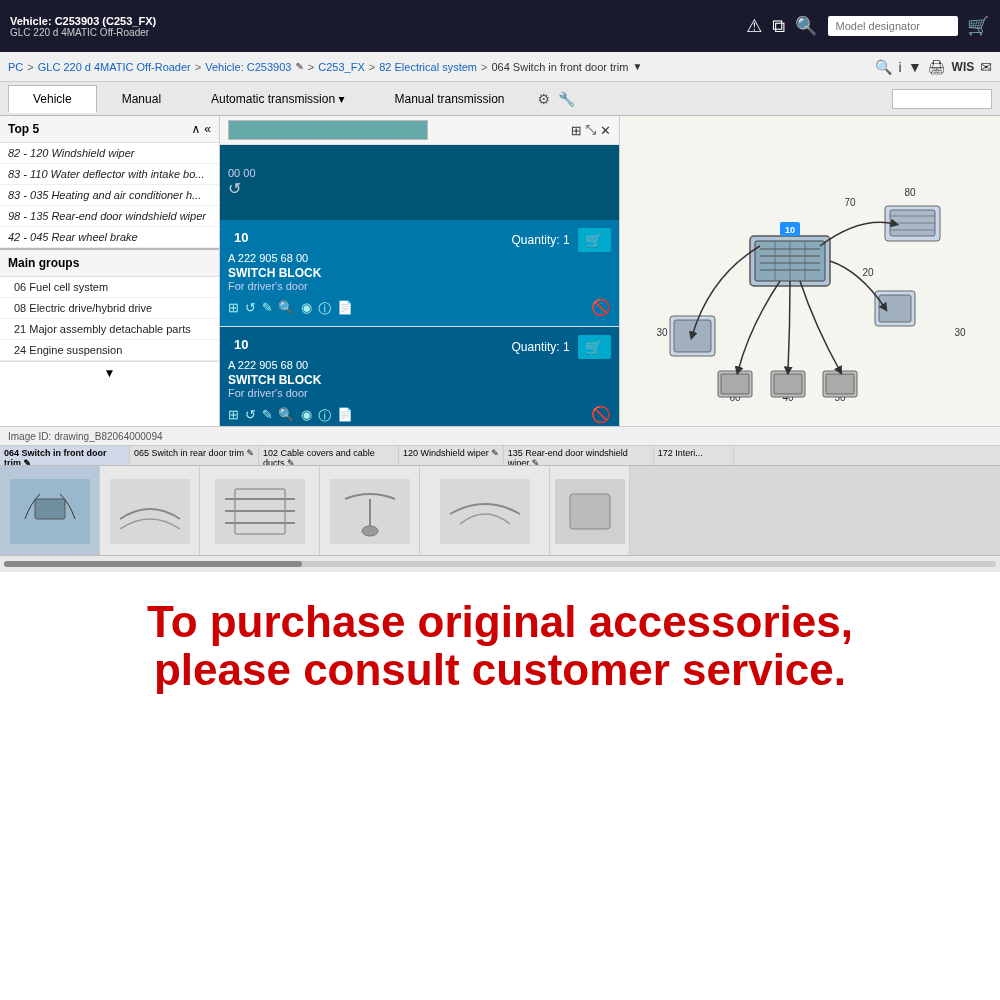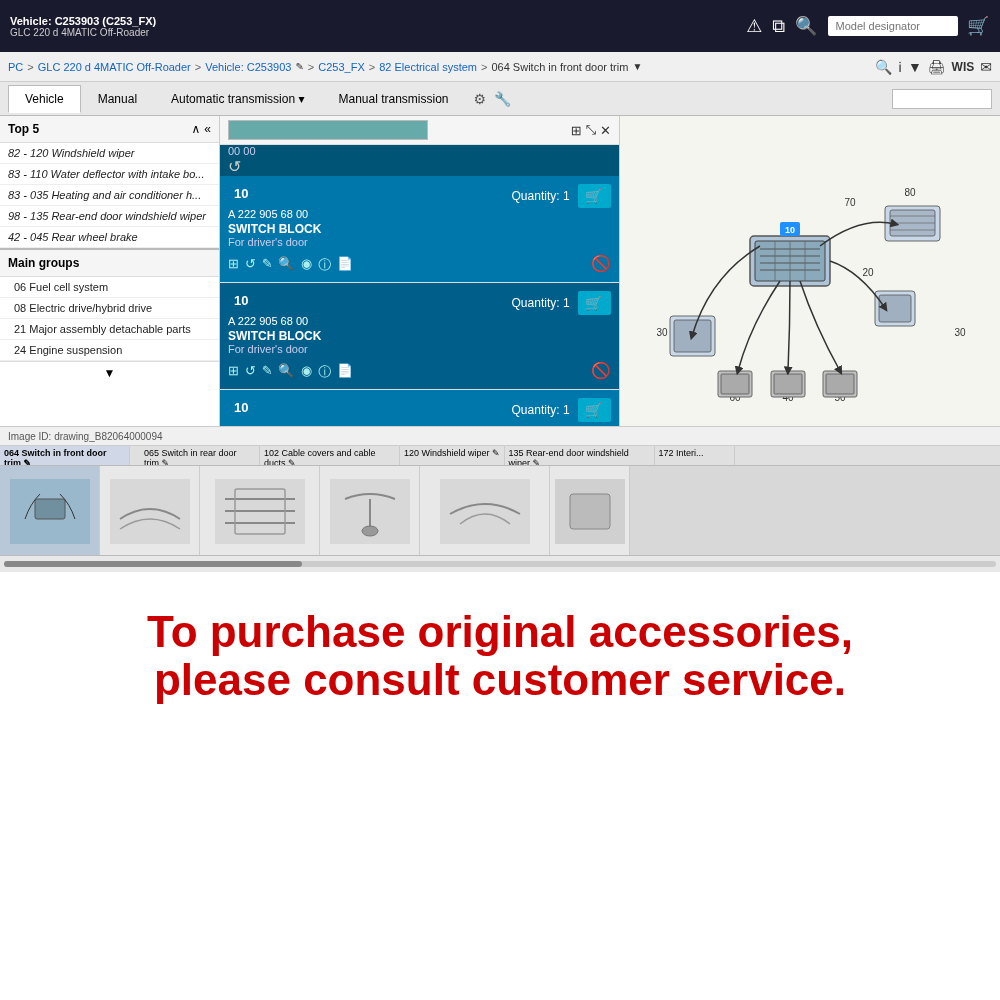--- a/index.html
+++ b/index.html
@@ -18,21 +18,21 @@
     
     .breadcrumb { display: flex; align-items: center; background: #f0f0f0; padding: 4px 8px; border-bottom: 1px solid #ccc; font-size: 11px; gap: 4px; height: 30px; }
     .breadcrumb a { color: #1565c0; text-decoration: none; cursor: pointer; }
     .breadcrumb span { color: #333; }
     .breadcrumb .sep { color: #666; }
     .breadcrumb-tools { display: flex; align-items: center; gap: 6px; margin-left: auto; }
     .breadcrumb-tools button { background: none; border: none; cursor: pointer; font-size: 14px; color: #333; }
 
     
     .nav-tabs { display: flex; align-items: center; background: #e8e8e8; border-bottom: 1px solid #bbb; padding: 0 8px; height: 34px; }
-    .nav-tab { padding: 6px 16px; cursor: pointer; font-size: 12px; border: 1px solid transparent; background: none; }
+    .nav-tab { padding: 6px 24px; cursor: pointer; font-size: 12px; border: 1px solid transparent; background: none; }
     .nav-tab.active { background: #fff; border-color: #bbb; border-bottom-color: #fff; margin-bottom: -1px; }
     .nav-tab-icon { margin-left: 8px; font-size: 14px; color: #555; }
     .nav-search { margin-left: auto; padding: 3px 6px; border: 1px solid #bbb; background: #fff; font-size:11px; width: 100px; }
 
     
     .sidebar { width: 220px; border-right: 1px solid #ccc; overflow-y: auto; flex-shrink: 0; background: #fff; }
     .sidebar-top5-header { display: flex; justify-content: space-between; align-items: center; padding: 6px 8px; font-weight: bold; font-size: 12px; background: #f5f5f5; border-bottom: 1px solid #ddd; }
     .sidebar-top5-controls { display: flex; gap: 4px; }
     .sidebar-item { padding: 4px 8px; cursor: pointer; font-size: 11px; border-bottom: 1px solid #eee; color: #222; font-style: italic; }
     .sidebar-section-header { padding: 6px 8px; font-weight: bold; font-size: 12px; background: #f5f5f5; border-bottom: 1px solid #ddd; border-top: 2px solid #bbb; }
@@ -62,21 +62,21 @@
 
     
     .image-id-bar { height: 20px; background: #f0f0f0; border-top: 1px solid #ccc; border-bottom: 1px solid #ccc; display: flex; align-items: center; padding: 0 8px; font-size: 10px; color: #555; }
 
     
     .scroll-bar-area { height: 16px; background: #e8e8e8; display: flex; align-items: center; padding: 0 4px; }
     .scroll-track { flex: 1; height: 6px; background: #ccc; border-radius: 3px; position: relative; }
     .scroll-thumb { position: absolute; left: 0; top: 0; width: 30%; height: 100%; background: #888; border-radius: 3px; }
 
     
-    .watermark { background: #fff; padding: 36px 10px 20px; text-align: center; }
+    .watermark { background: #fff; padding: 26px 10px 20px; text-align: center; }
     .watermark-line1 { font-size: 44px; font-weight: 900; color: #cc0000; line-height: 1.1; }
     .watermark-line2 { font-size: 44px; font-weight: 900; color: #cc0000; line-height: 1.1; }
 
     
     .spinner { display: inline-block; font-size: 16px; color: #ccc; }
   </style>
 </head>
 <body>
 
 <div class="top-bar">
@@ -158,21 +158,21 @@
 
     <div class="parts-toolbar">
       <input class="parts-search-input" placeholder="" style="width: 180px; background: rgb(102, 170, 170);">
       <div class="parts-toolbar-icons">
         <button class="parts-toolbar-icon">⊞</button>
         <button class="parts-toolbar-icon">⤡</button>
         <button class="parts-toolbar-icon">✕</button>
       </div>
     </div>
 
-    <div style="padding:0 8px; font-size:11px; color:#aaa; background:#005577;">
+    <div style="padding:22px 8px; font-size:11px; color:#aaa; background:#005577;">
       <div style="color:#cce;">00 00</div>
       <div class="spinner">↺</div>
     </div>
 
     <div class="part-row">
       <div class="part-row-header">
         <span class="part-pos">10</span>
         <div style="display:flex;align-items:center;gap:8px;">
           <span>Quantity: 1</span>
           <button class="cart-btn">🛒</button>
@@ -307,21 +307,21 @@
   </div>
 
 </div>
 
 <div class="image-id-bar">
   <span>Image ID: drawing_B82064000094</span>
 </div>
 
 <div style="display:flex; background:#e0e0e0; border-bottom:1px solid #bbb; overflow:hidden; height:20px;">
   <div style="min-width:100px;max-width:130px;padding:2px 4px;font-size:9px;border-right:1px solid #ccc;cursor:pointer;background:#d0d8e8;font-weight:bold;">064 Switch in front door trim ✎</div>
-  <div style="min-width:100px;max-width:130px;padding:2px 14px;font-size:9px;border-right:1px solid #ccc;cursor:pointer;">065 Switch in rear door trim ✎</div>
+  <div style="min-width:100px;max-width:130px;padding:2px 4px;font-size:9px;border-right:1px solid #ccc;cursor:pointer;">065 Switch in rear door trim ✎</div>
   <div style="min-width:120px;max-width:140px;padding:2px 4px;font-size:9px;border-right:1px solid #ccc;cursor:pointer;">102 Cable covers and cable ducts ✎</div>
   <div style="min-width:100px;max-width:120px;padding:2px 4px;font-size:9px;border-right:1px solid #ccc;cursor:pointer;">120 Windshield wiper ✎</div>
   <div style="min-width:130px;max-width:150px;padding:2px 4px;font-size:9px;border-right:1px solid #ccc;cursor:pointer;">135 Rear-end door windshield wiper ✎</div>
   <div style="min-width:80px;padding:2px 4px;font-size:9px;border-right:1px solid #ccc;cursor:pointer;">172 Interi...</div>
 </div>
 
 <div style="display:flex; height:90px; background:#d8d8d8; border-bottom:1px solid #bbb; overflow:hidden;">
 
   <div style="min-width:100px;max-width:130px;height:90px;border-right:1px solid #ccc;cursor:pointer;background:#b8c8d8;display:flex;align-items:center;justify-content:center;">
     <svg width="80" height="65" viewBox="0 0 80 65">

